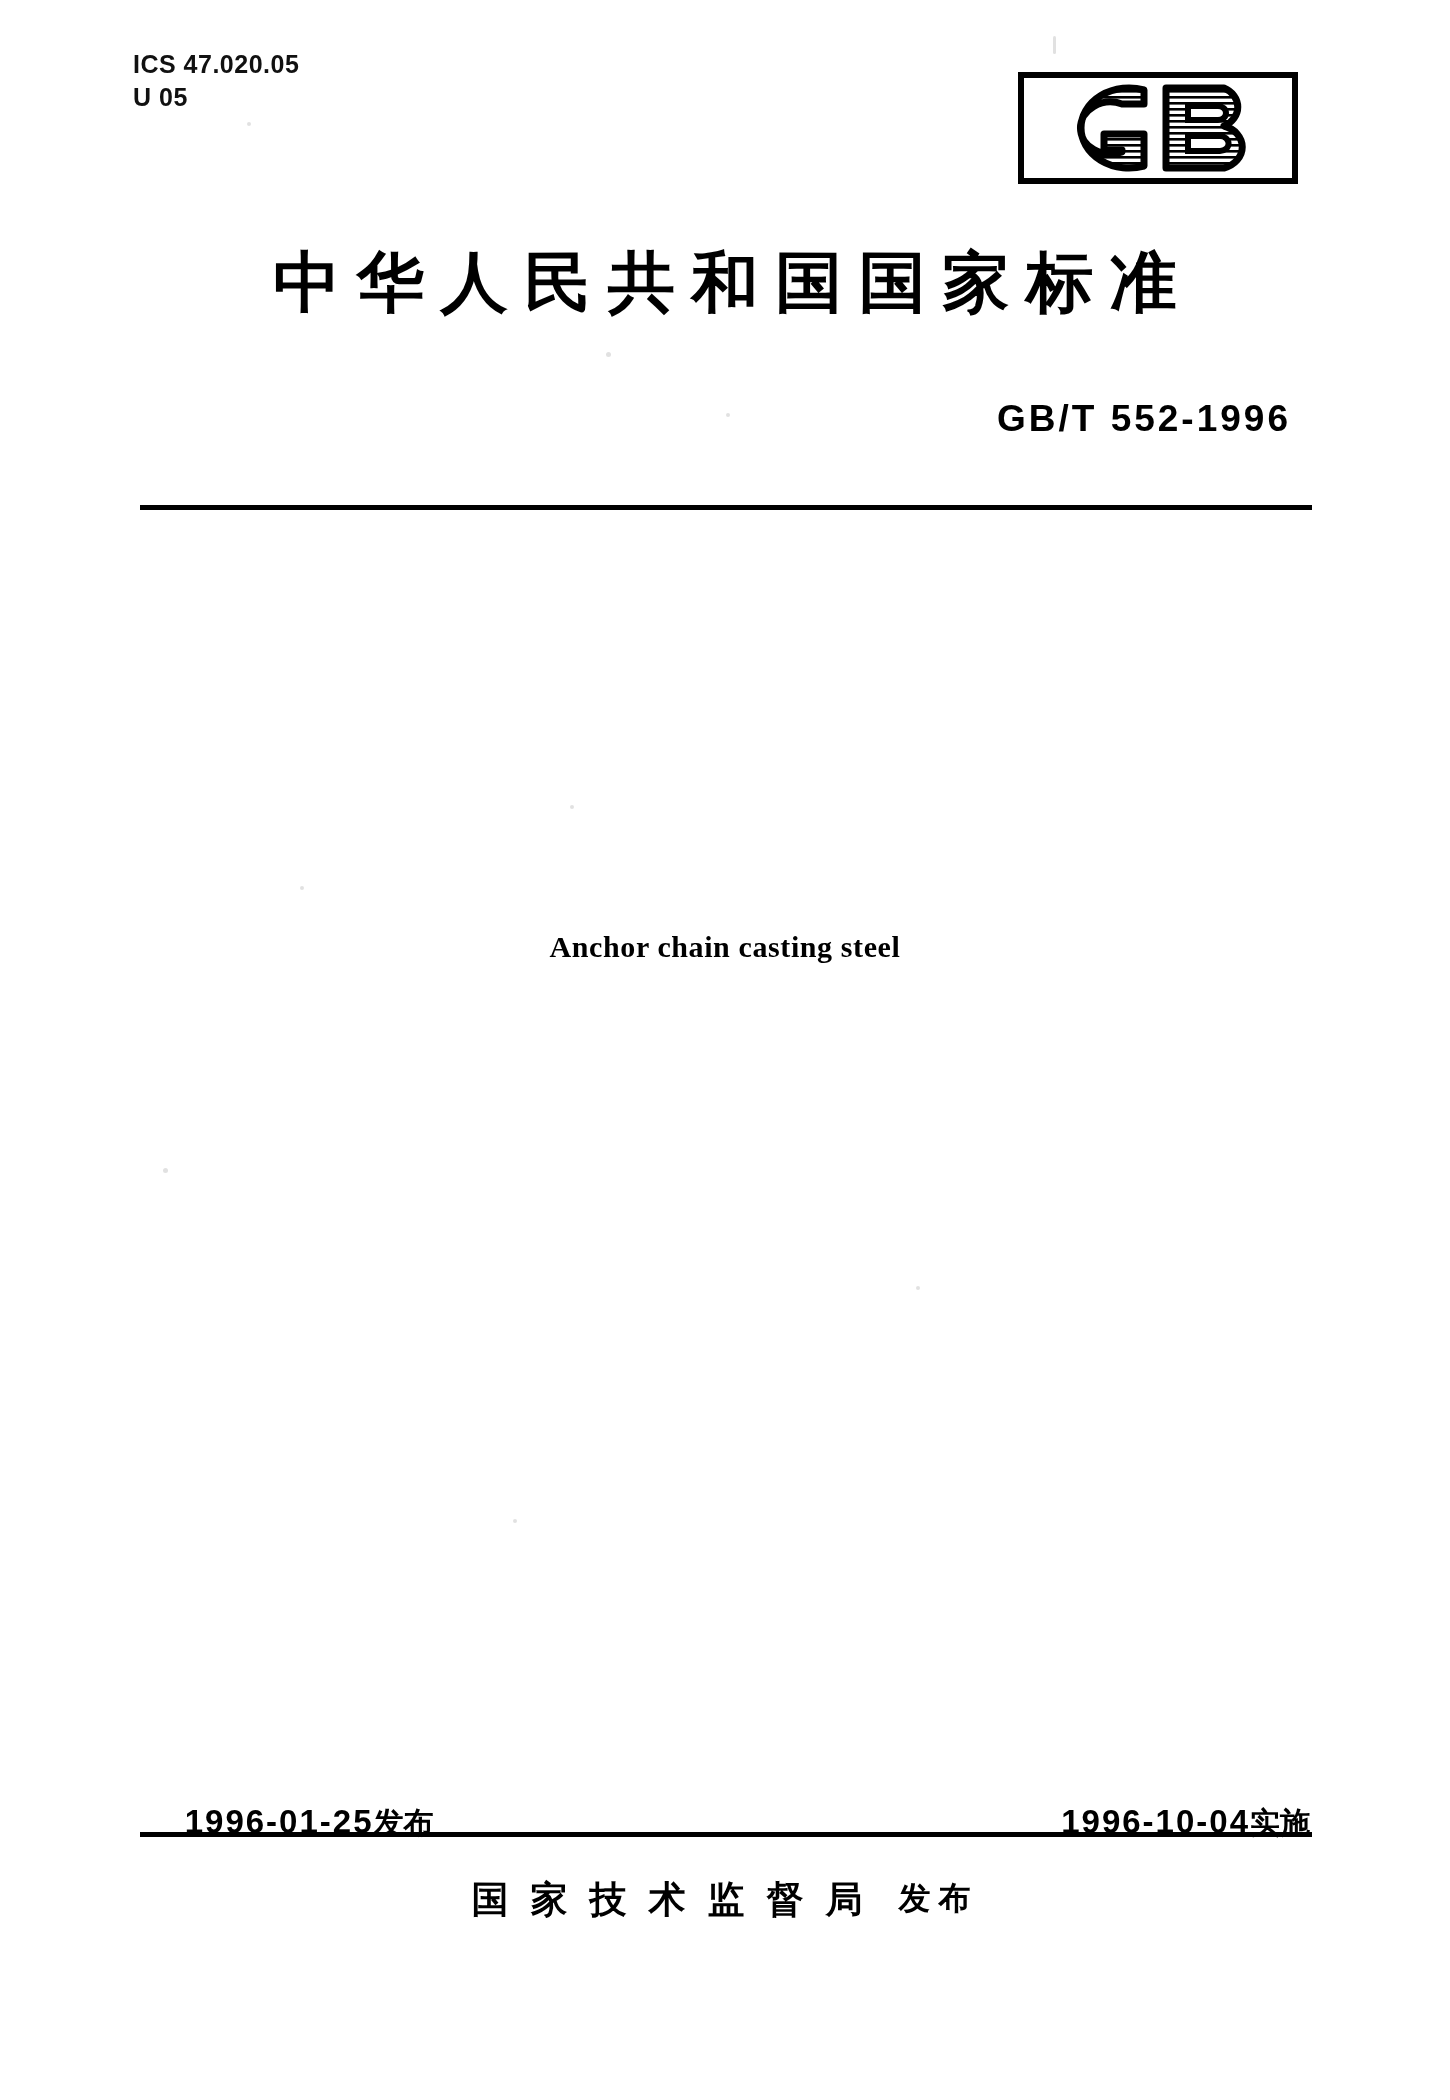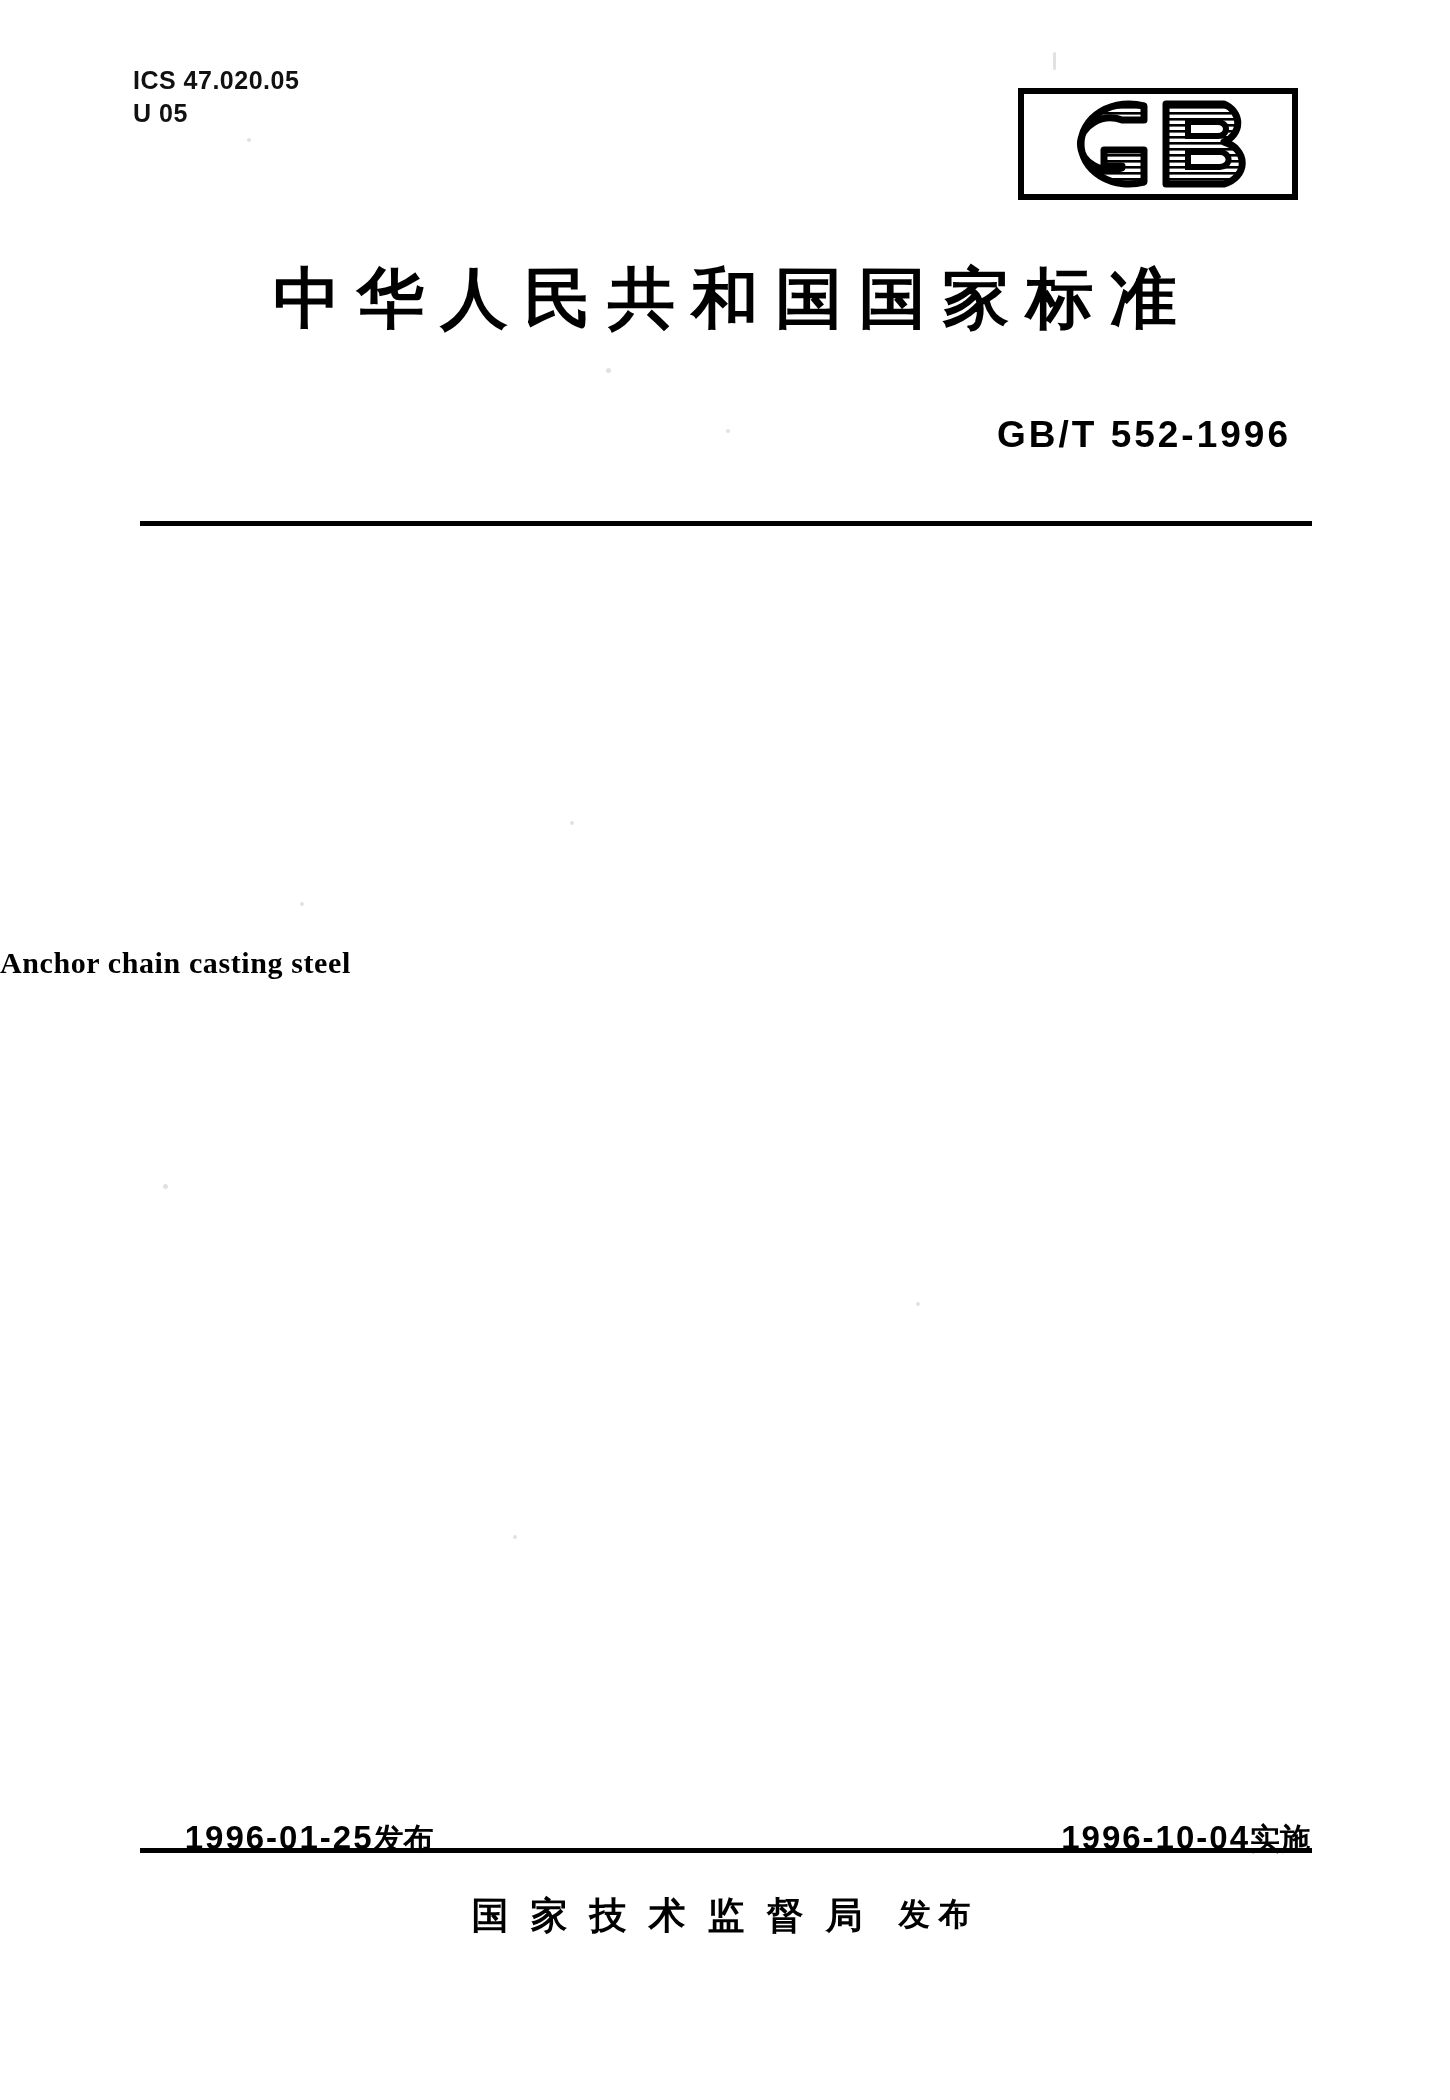--- a/index.html
+++ b/index.html
@@ -15,21 +15,20 @@
     position: relative;
     overflow: hidden;
   }
 
   .page {
     position: absolute;
     left: 0; top: 0;
     width: 1450px;
     height: 1800px;
     background: #ffffff;
-    margin-top: 16px;
   }
 
   
   .ics-block {
     position: absolute;
     left: 133px;
     top: 48px;
     font-family: "Liberation Sans", sans-serif;
     font-weight: bold;
     font-size: 25px;
@@ -102,21 +101,21 @@
     text-indent: 62px;
     color: #000;
   }
 
   
   .title-en {
     position: absolute;
     left: 0;
     top: 930px;
     width: 1450px;
-    text-align: left;
+    text-align: center;
     font-family: "Liberation Serif", serif;
     font-weight: bold;
     font-size: 30px;
     letter-spacing: 0.6px;
     color: #000;
   }
 
   
   .date-left {
     position: absolute;

